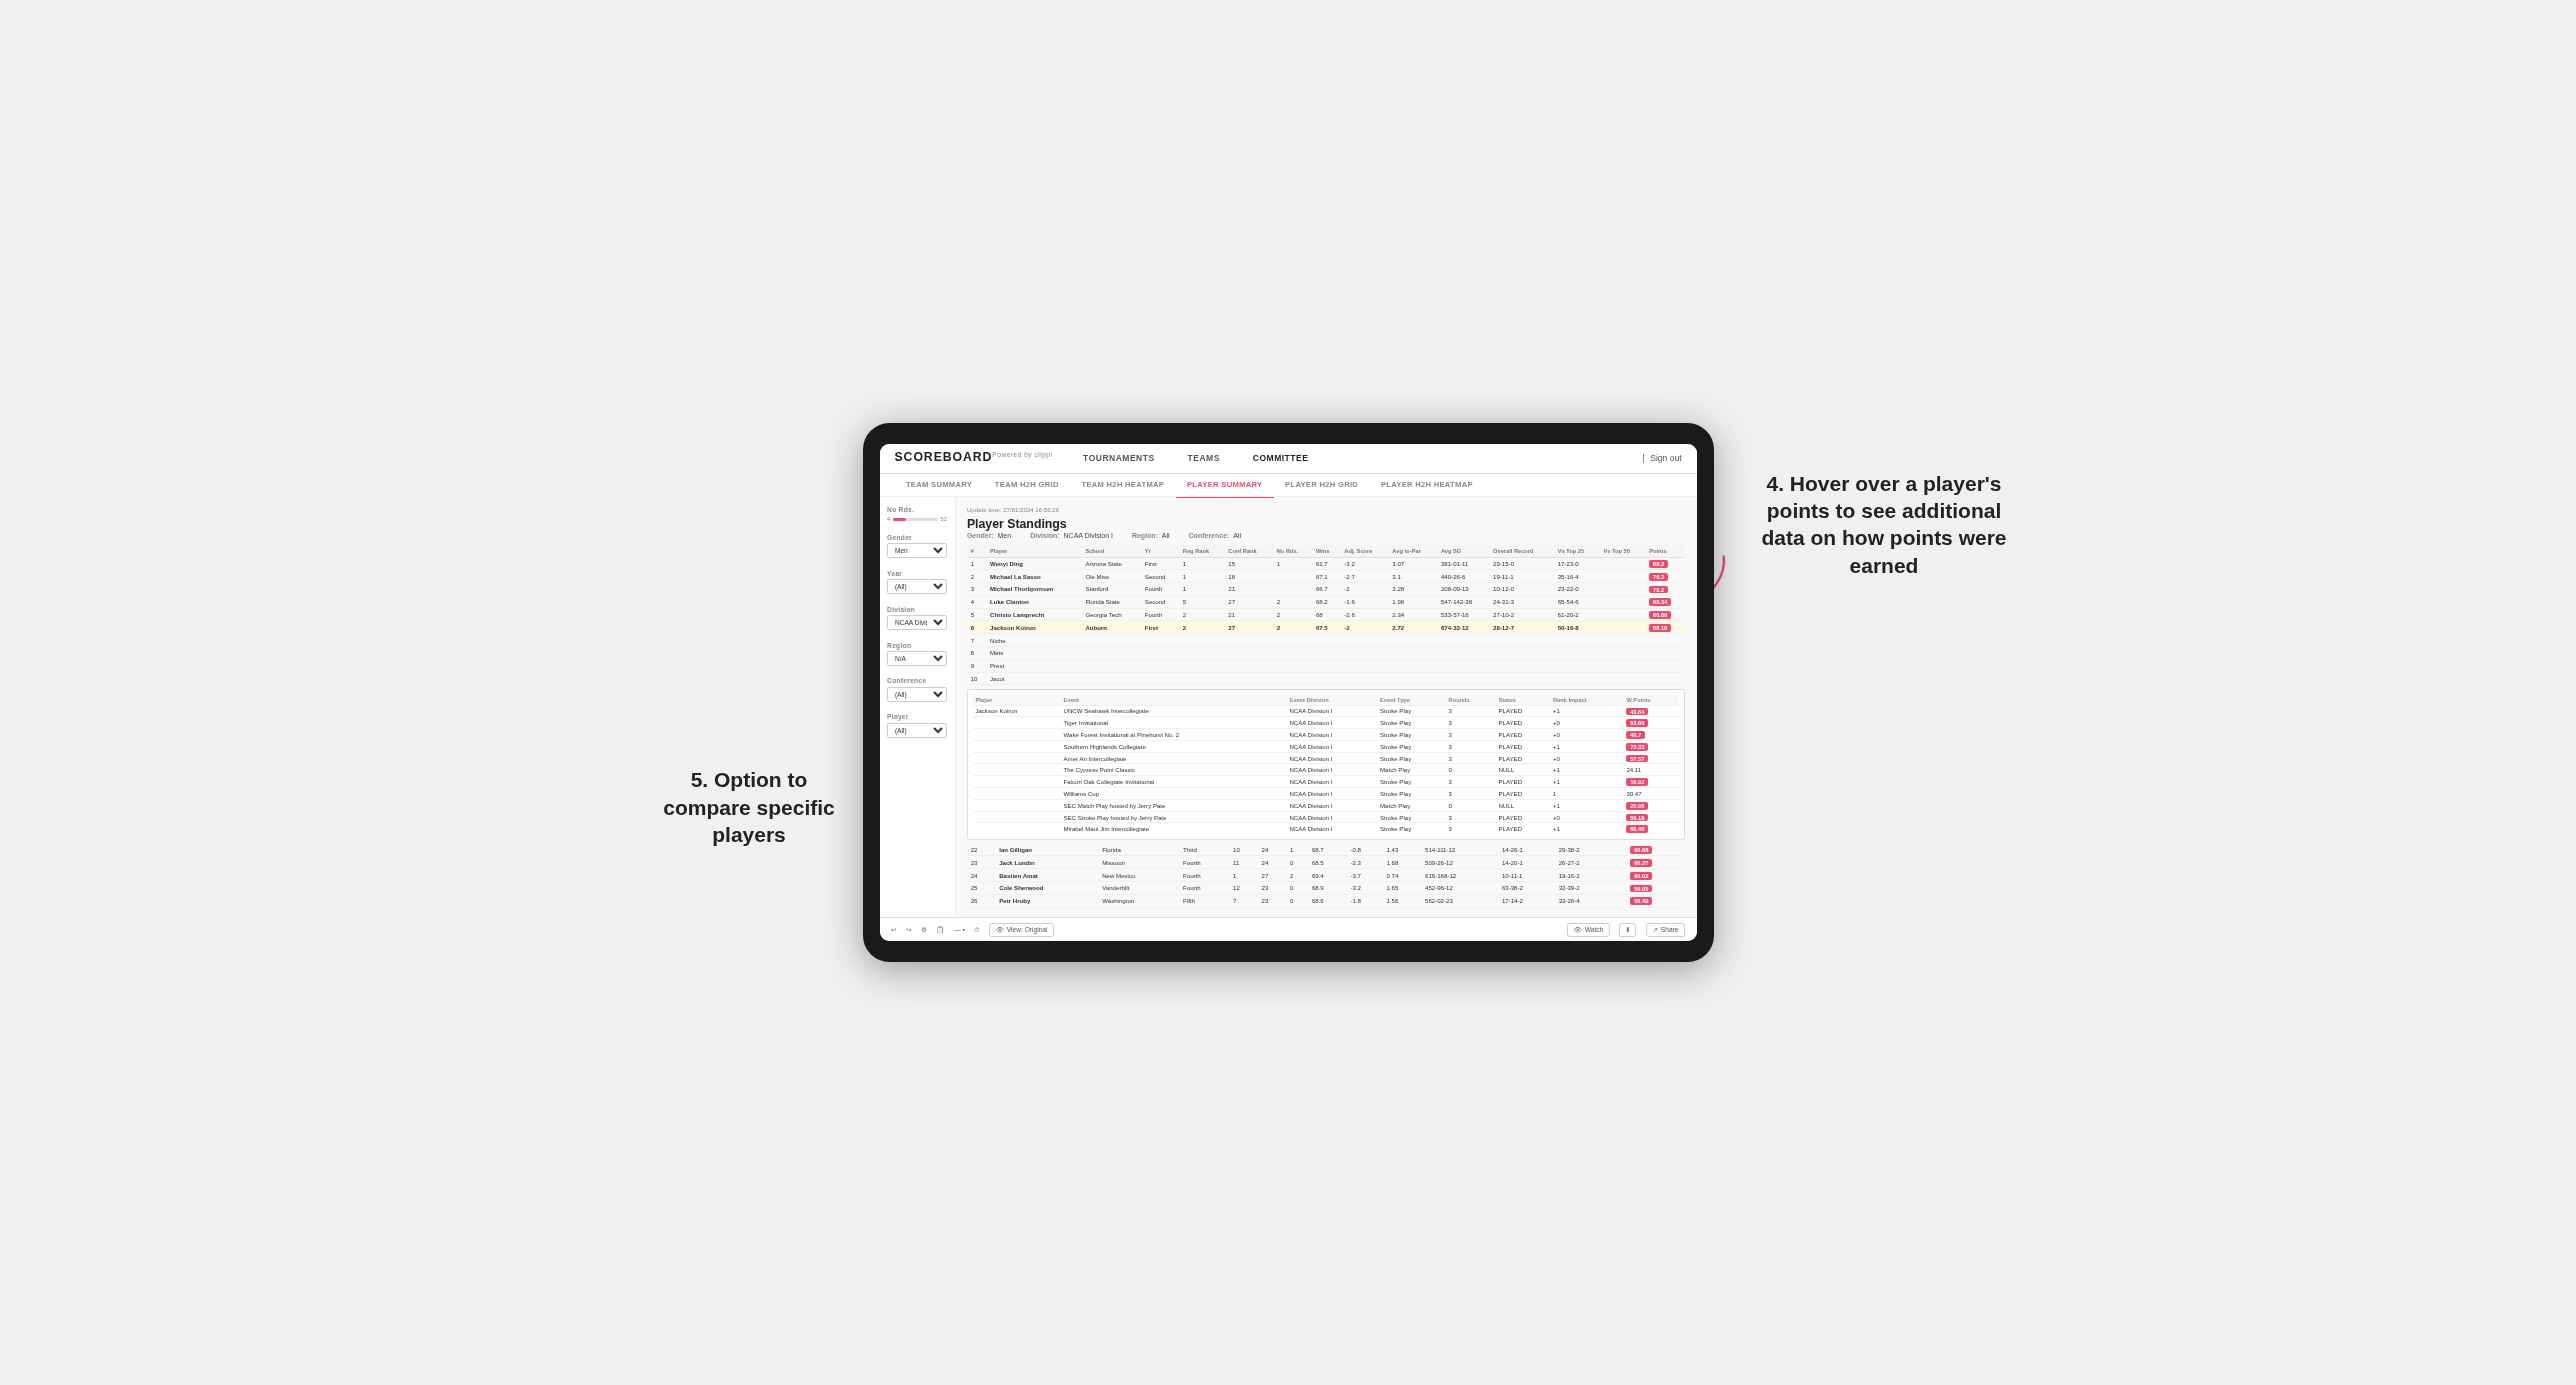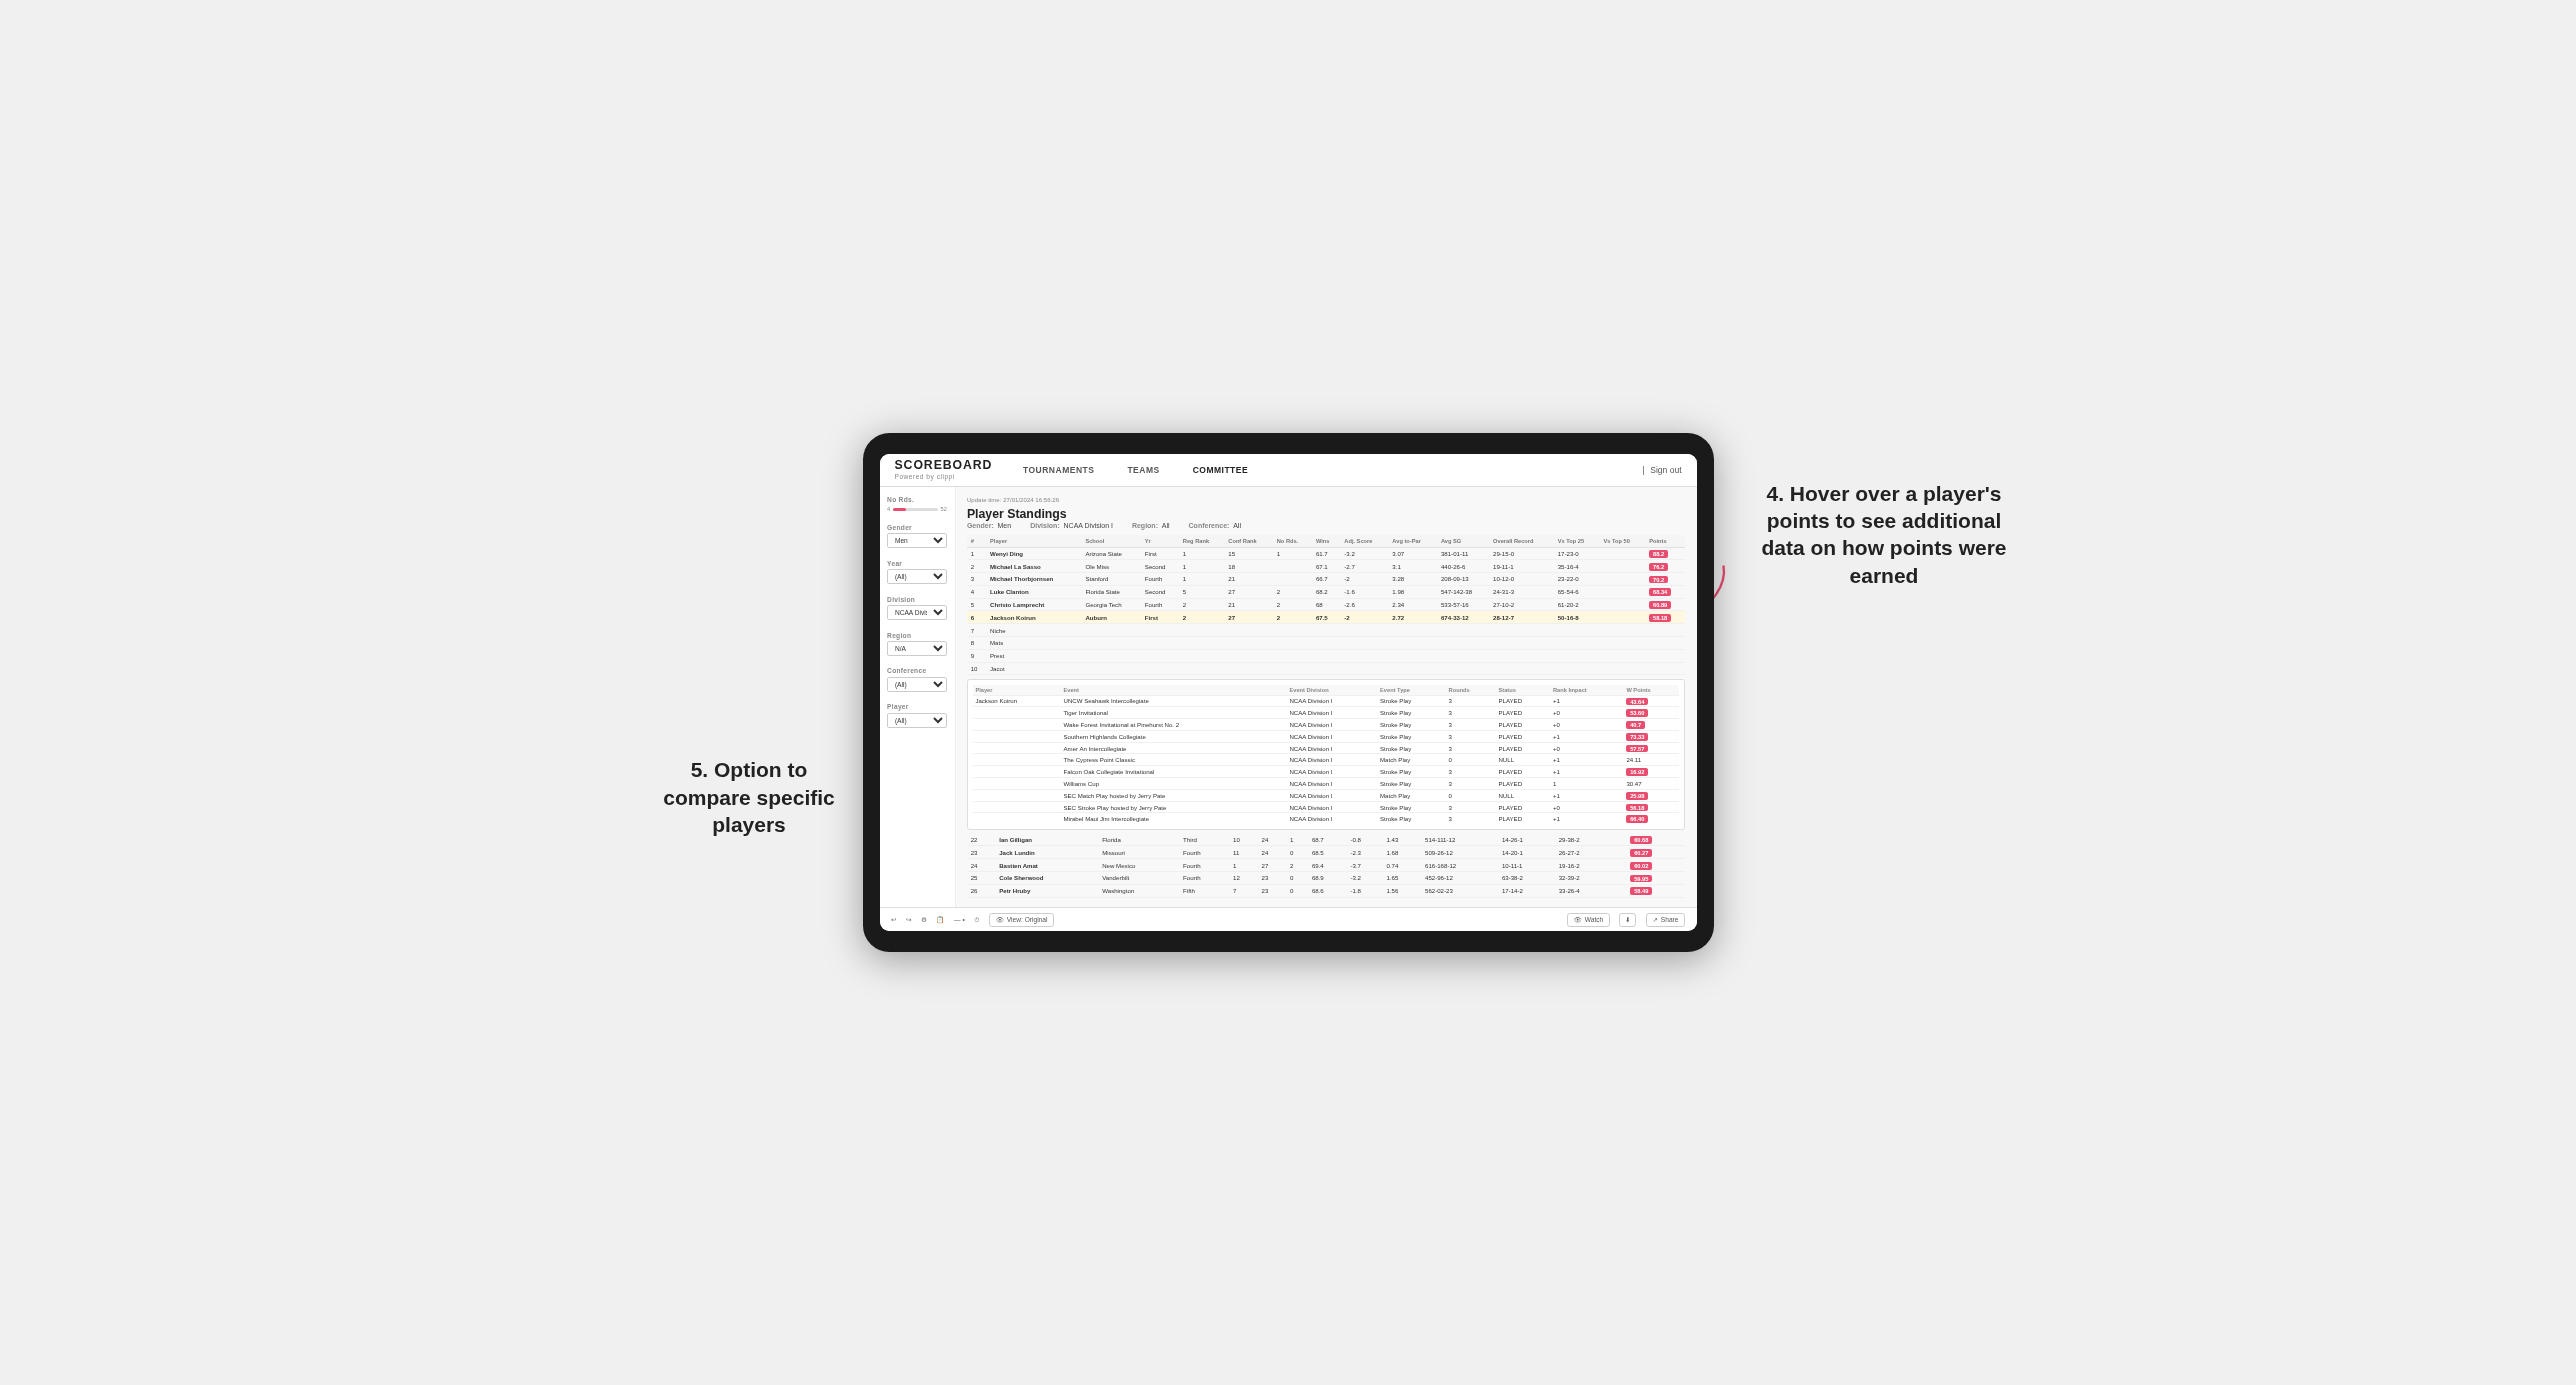--- a/index.html
+++ b/index.html
@@ -39,21 +39,21 @@
       background: #fff;
       border-bottom: 0.9px solid #ddd;
       display: flex;
       align-items: center;
       padding: 5.7px 15px;
       gap: 23px;
     }
 
     .logo-area {
       display: flex;
-      flex-direction: column;
+      flex-direction: row;
       line-height: 1.1;
       margin-right: 7.6px;
     }
 
     .logo-title {
       font-size: 12.3px;
       font-weight: 900;
       letter-spacing: 0.9px;
       color: #222;
     }
@@ -395,20 +395,28 @@
           <span class="main-nav-item">TOURNAMENTS</span>
           <span class="main-nav-item">TEAMS</span>
           <span class="main-nav-item active">COMMITTEE</span>
         </div>
         <div class="header-right">
           <span>|</span>
           <span>Sign out</span>
         </div>
       </div>
 
+      <div class="sub-nav">
+        <span class="sub-nav-item">TEAM SUMMARY</span>
+        <span class="sub-nav-item">TEAM H2H GRID</span>
+        <span class="sub-nav-item">TEAM H2H HEATMAP</span>
+        <span class="sub-nav-item active">PLAYER SUMMARY</span>
+        <span class="sub-nav-item">PLAYER H2H GRID</span>
+        <span class="sub-nav-item">PLAYER H2H HEATMAP</span>
+      </div>
 
       <div class="main-content">
 
         <div class="sidebar">
           <div class="sidebar-section">
             <div class="sidebar-label">No Rds.</div>
             <div class="sidebar-slider-row">
               <span class="slider-val">4</span>
               <div class="slider-track">
                 <div class="slider-fill"></div>

